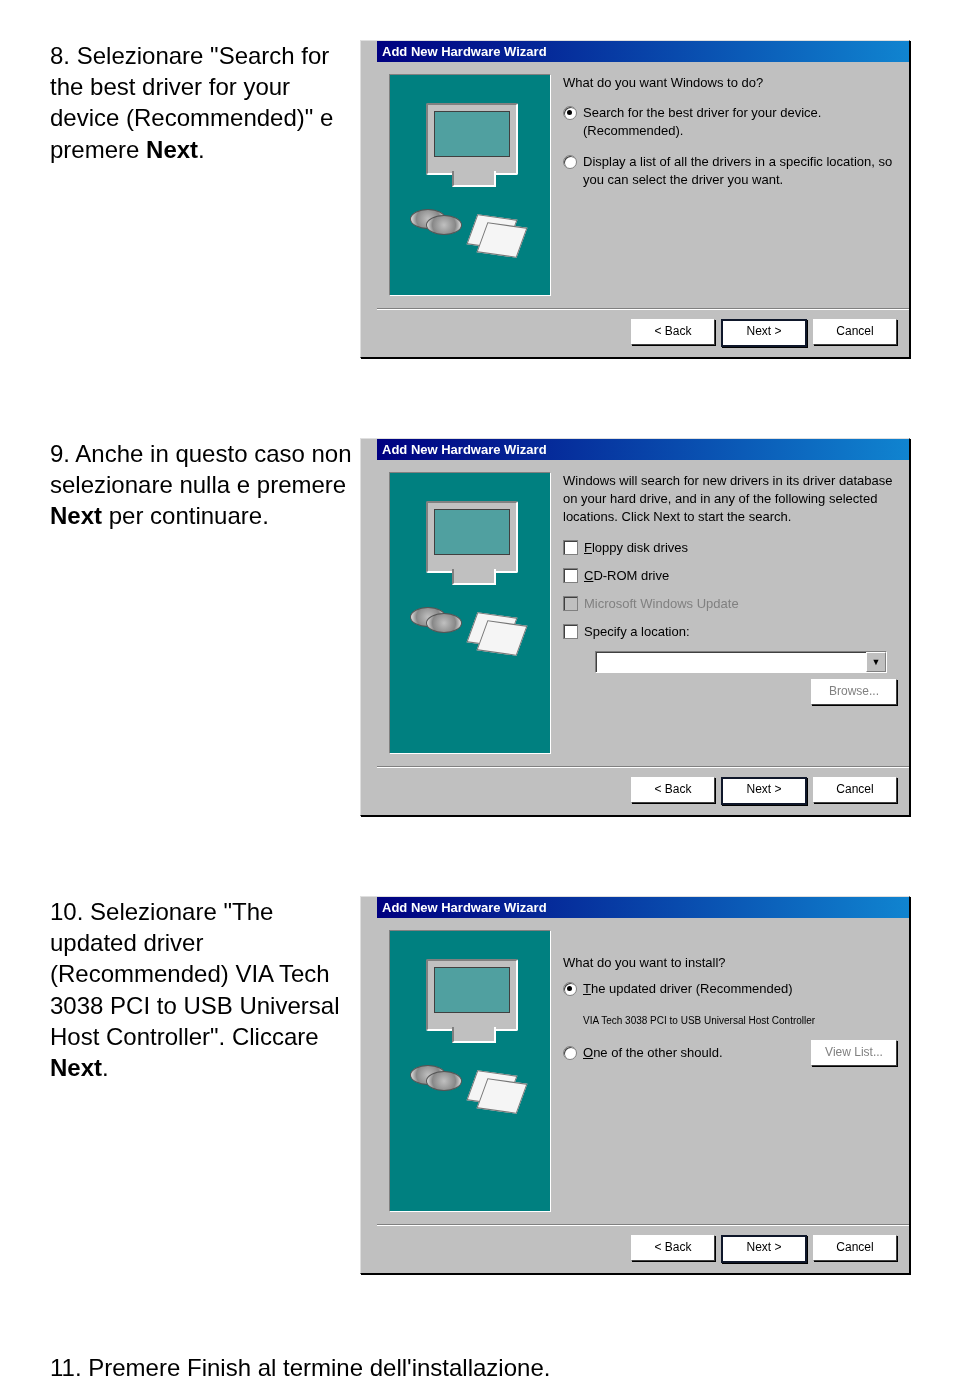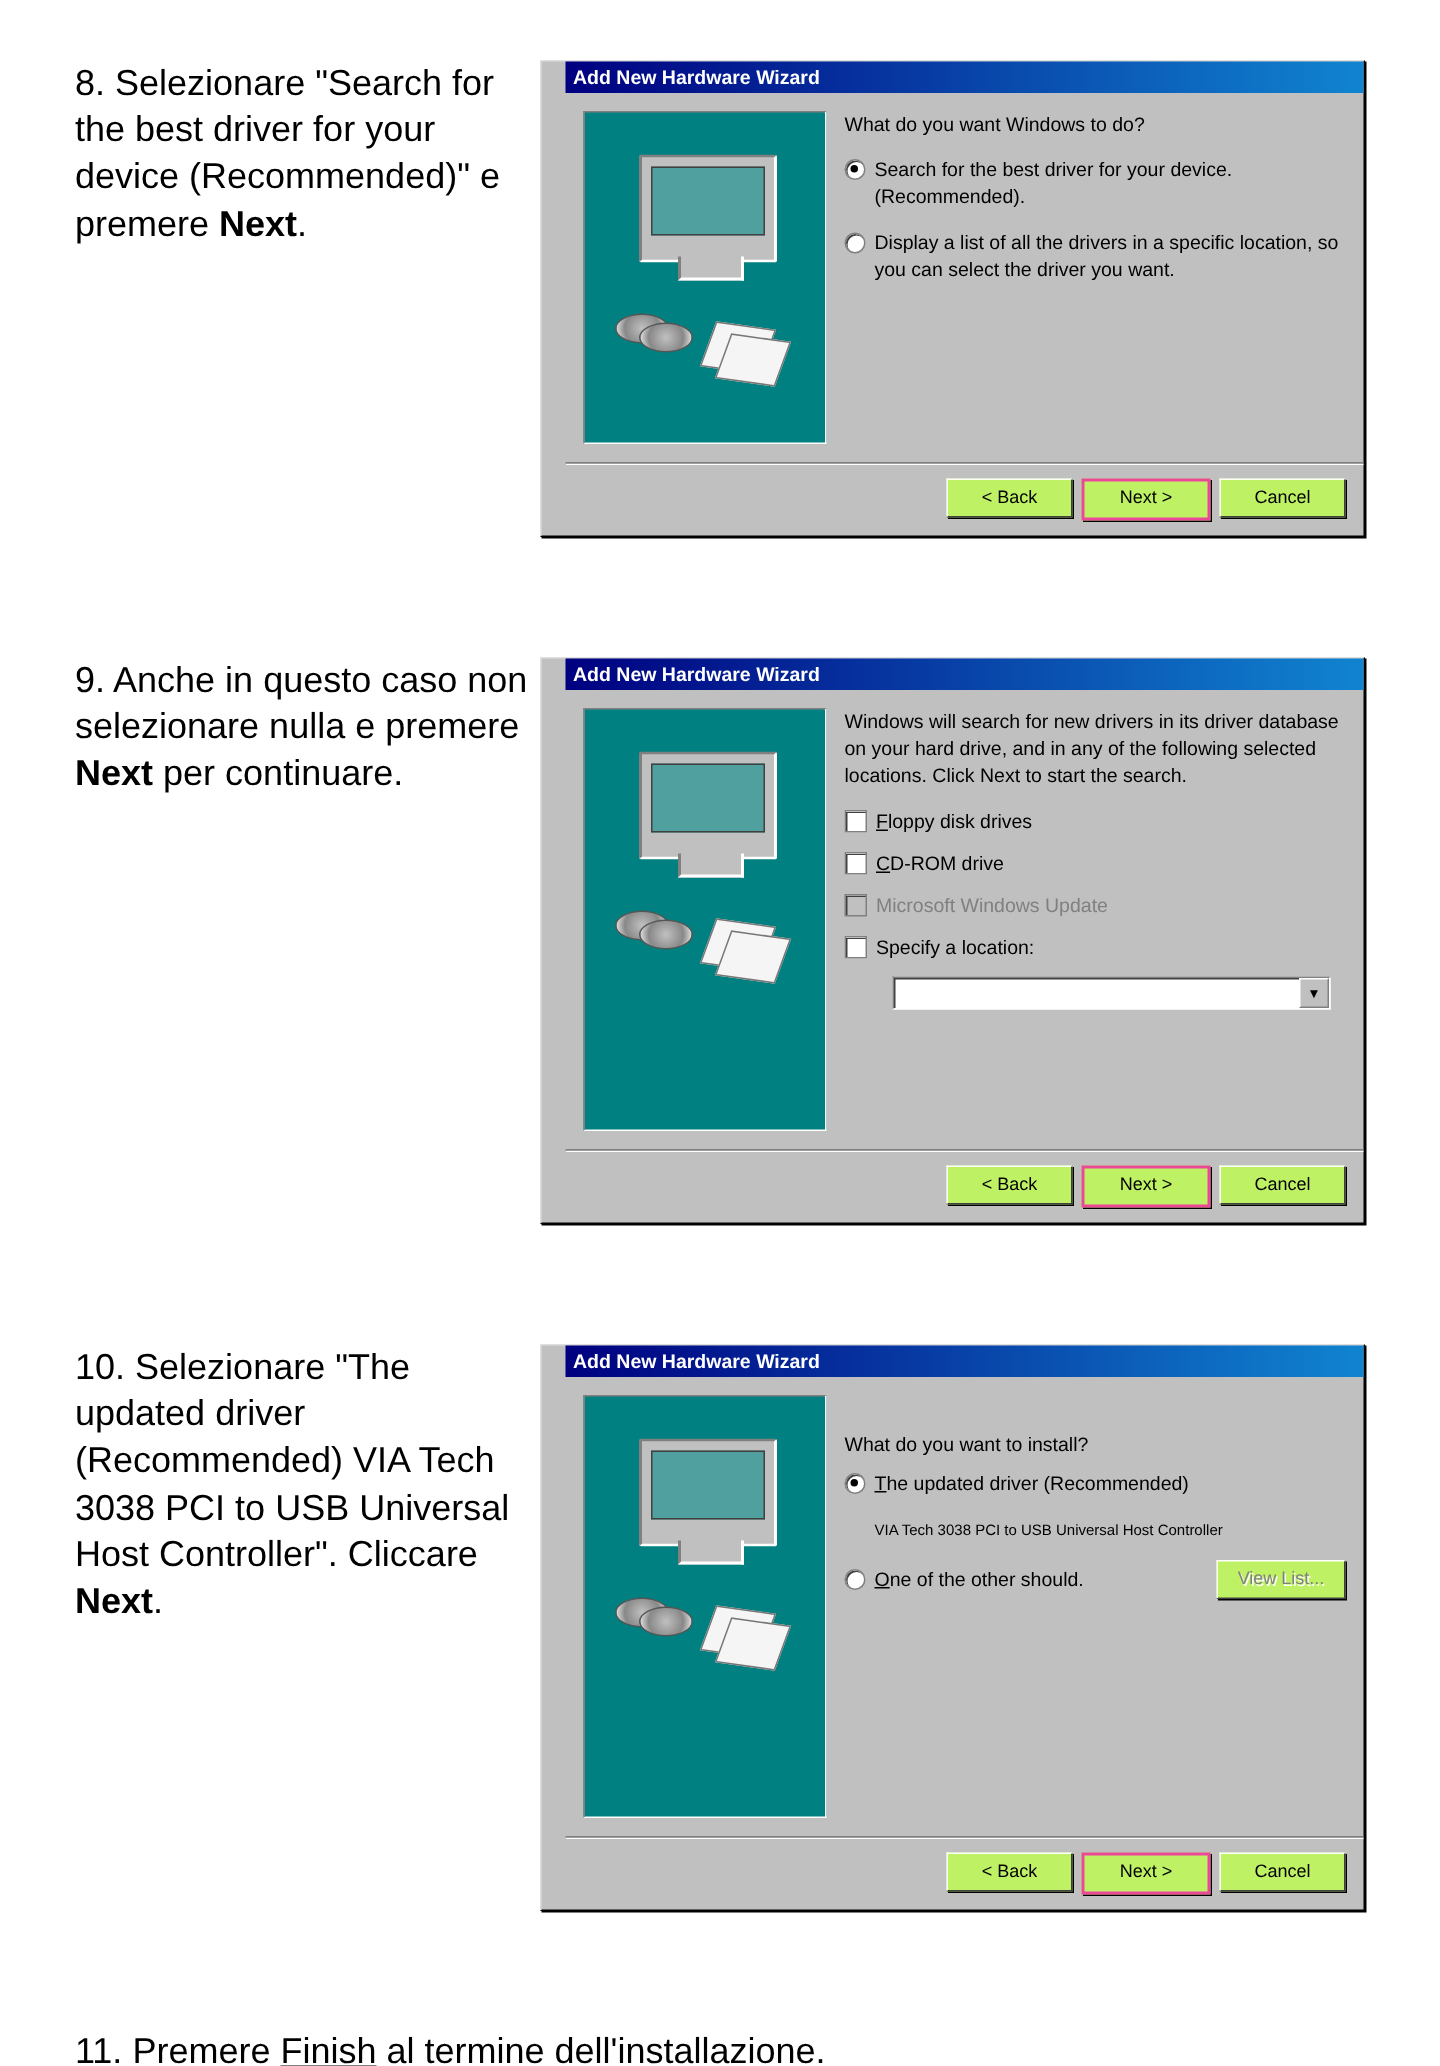--- a/index.html
+++ b/index.html
@@ -209,36 +209,36 @@
     border-top: 1px solid #808080;
     box-shadow: 0 1px 0 #fff inset;
     padding: 10px 12px;
     display: flex;
     justify-content: flex-end;
     gap: 6px;
   }
   .btn {
     width: 82px;
     height: 24px;
-    background: #bef264;
+    background: #ffffff;
     border: 1px solid #fff;
     border-right-color: #404040;
     border-bottom-color: #404040;
     box-shadow: 1px 1px 0 #000;
     font-size: 12px;
     text-align: center;
     line-height: 22px;
     font-family: inherit;
   }
   .btn.disabled {
     color: #808080;
     text-shadow: 1px 1px 0 #fff;
   }
   .btn.default {
-    border: 2px solid #ec4899;
+    border: 2px solid #0f172a;
     line-height: 20px;
   }
   .browse-row {
     display: flex;
     justify-content: flex-end;
     margin-top: 6px;
   }
   .footer-text {
     margin-top: 50px;
   }
@@ -312,20 +312,23 @@
         <div class="check-option disabled-text">
           <div class="check-box disabled"></div>
           <div>Microsoft Windows Update</div>
         </div>
         <div class="check-option">
           <div class="check-box"></div>
           <div>Specify a location:</div>
         </div>
         <div style="margin-left: 32px;">
           <div class="input-box"></div>
+          <div class="browse-row">
+            <div class="btn disabled" style="width: 84px;"><span>Browse...</span></div>
+          </div>
         </div>
       </div>
     </div>
     <div class="button-bar">
       <div class="btn"><span>&lt; Back</span></div>
       <div class="btn default"><span>Next &gt;</span></div>
       <div class="btn"><span>Cancel</span></div>
     </div>
   </div>
 </div>

